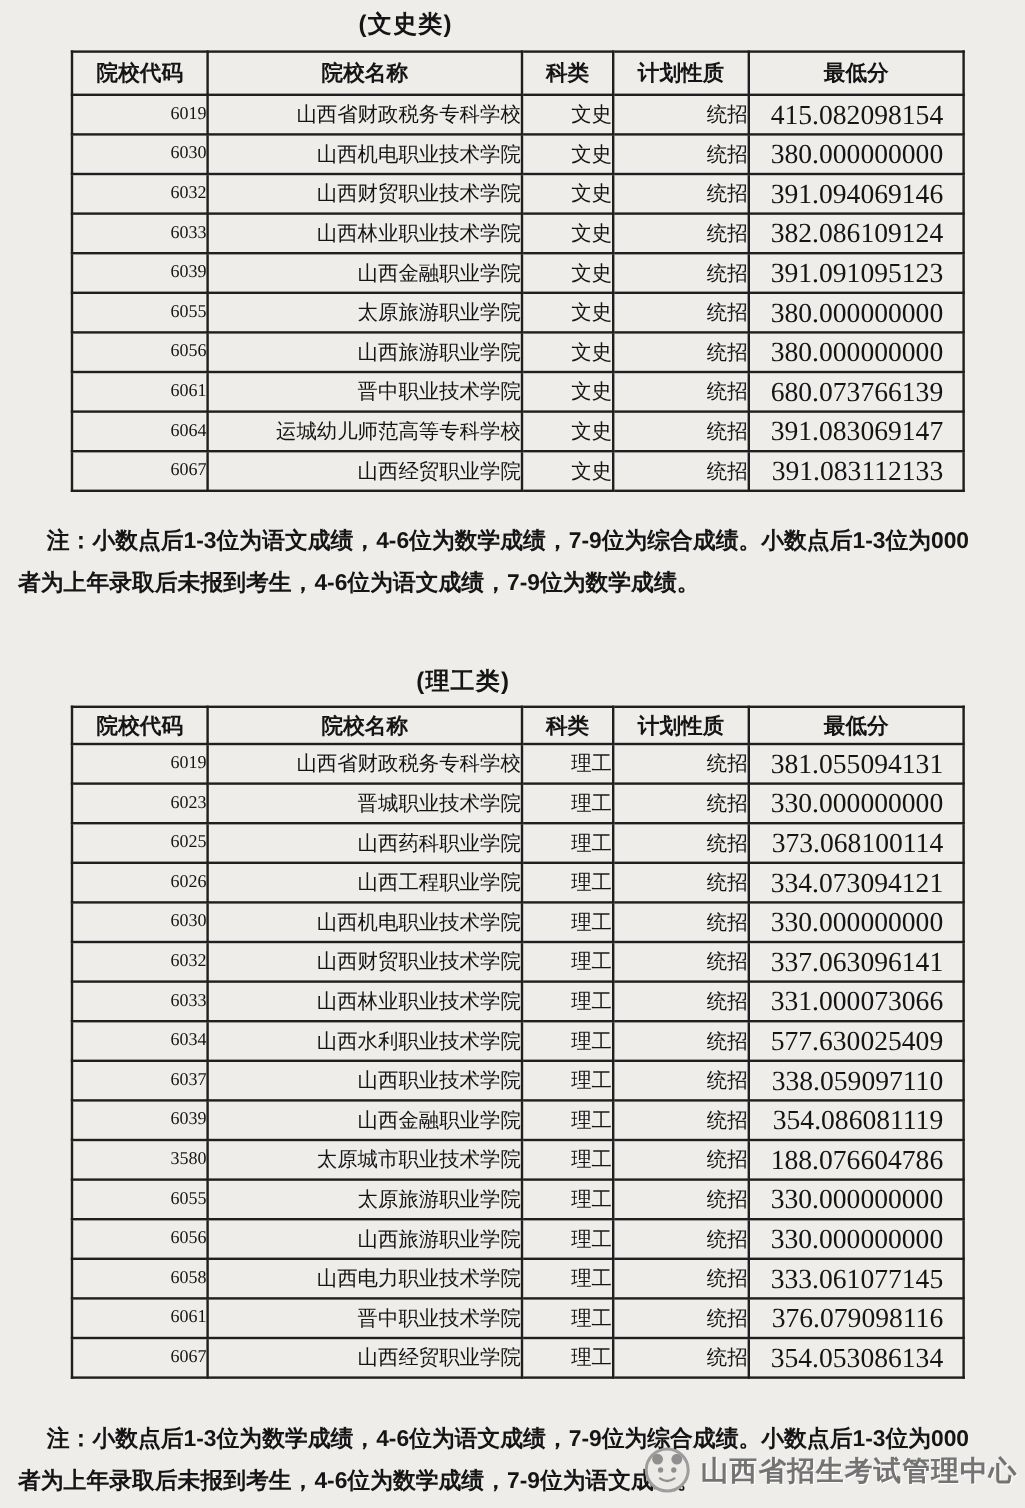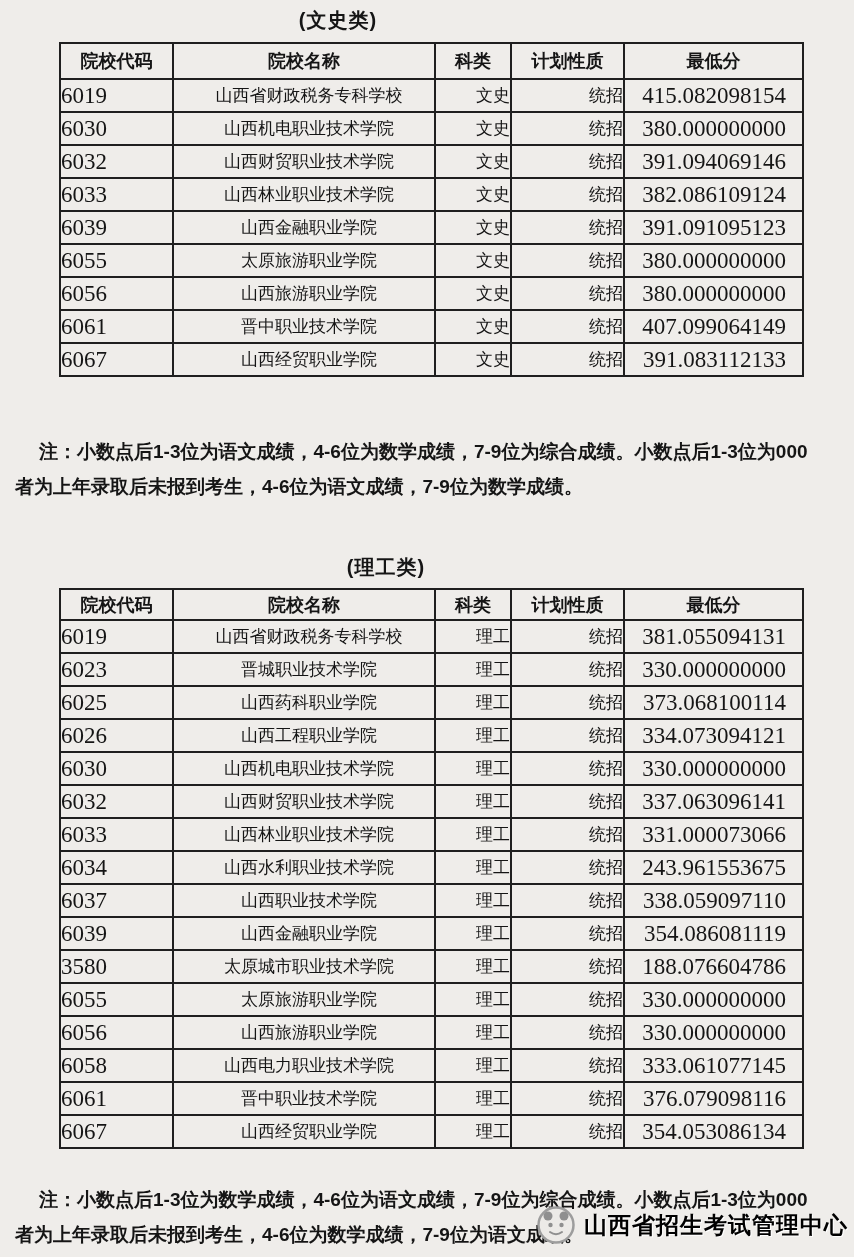--- a/index.html
+++ b/index.html
@@ -26,35 +26,35 @@
   }
   .score-table th{font-size:18px;font-weight:bold;}
   #table-0 th{height:34px;}
   #table-1 th{height:29px;}
   .score-table td{height:31px;font-size:17px;}
   .col-w0{width:113px;}
   .col-w1{width:262px;}
   .col-w2{width:76px;}
   .col-w3{width:113px;}
   .col-w4{width:179px;}
-  td.c0{text-align:left;font-family:"Liberation Serif","DejaVu Serif",serif;font-size:23px;}
-  td.c1{text-align:center;padding-left:10px;}
+  td.c0{text-align:right;font-family:"Liberation Serif","DejaVu Serif",serif;font-size:15px;}
+  td.c1{text-align:right;padding-left:10px;}
   td.c2,td.c3{text-align:right;}
   td.c4{text-align:right;padding-right:16px;font-family:"Liberation Serif","DejaVu Serif",serif;font-size:23px;}
   .note{
     position:absolute;left:3px;width:848px;margin:12px;
     font-size:19px;font-weight:bold;line-height:35px;
   }
   #note-0{top:422px;}
   #note-1{top:1170px;}
   .note .line1{text-indent:24px;}
   .watermark{
     position:absolute;right:6px;bottom:12px;
     display:flex;align-items:center;gap:8px;
-    color:#000000;font-size:23px;font-weight:bold;letter-spacing:1px;
+    color:#737373;font-size:23px;font-weight:bold;letter-spacing:1px;
     text-shadow:1px 1px 0 #ffffff;
   }
   .wm-logo{width:40px;height:40px;flex:0 0 auto;}
 </style>
 </head>
 <body>
 
 <section>
   <h2 class="sec-title" id="title-0">(文史类)</h2>
   <table class="score-table" id="table-0">
@@ -122,21 +122,28 @@
           <td class="c1">山西旅游职业学院</td>
           <td class="c2">文史</td>
           <td class="c3">统招</td>
           <td class="c4">380.000000000</td>
         </tr>
         <tr>
           <td class="c0">6061</td>
           <td class="c1">晋中职业技术学院</td>
           <td class="c2">文史</td>
           <td class="c3">统招</td>
-          <td class="c4">407.099064149</td>
+          <td class="c4">680.073766139</td>
+        </tr>
+        <tr>
+          <td class="c0">6064</td>
+          <td class="c1">运城幼儿师范高等专科学校</td>
+          <td class="c2">文史</td>
+          <td class="c3">统招</td>
+          <td class="c4">391.083069147</td>
         </tr>
         <tr>
           <td class="c0">6067</td>
           <td class="c1">山西经贸职业学院</td>
           <td class="c2">文史</td>
           <td class="c3">统招</td>
           <td class="c4">391.083112133</td>
         </tr>
       </tbody>
   </table>
@@ -213,21 +220,21 @@
           <td class="c1">山西林业职业技术学院</td>
           <td class="c2">理工</td>
           <td class="c3">统招</td>
           <td class="c4">331.000073066</td>
         </tr>
         <tr>
           <td class="c0">6034</td>
           <td class="c1">山西水利职业技术学院</td>
           <td class="c2">理工</td>
           <td class="c3">统招</td>
-          <td class="c4">243.961553675</td>
+          <td class="c4">577.630025409</td>
         </tr>
         <tr>
           <td class="c0">6037</td>
           <td class="c1">山西职业技术学院</td>
           <td class="c2">理工</td>
           <td class="c3">统招</td>
           <td class="c4">338.059097110</td>
         </tr>
         <tr>
           <td class="c0">6039</td>

